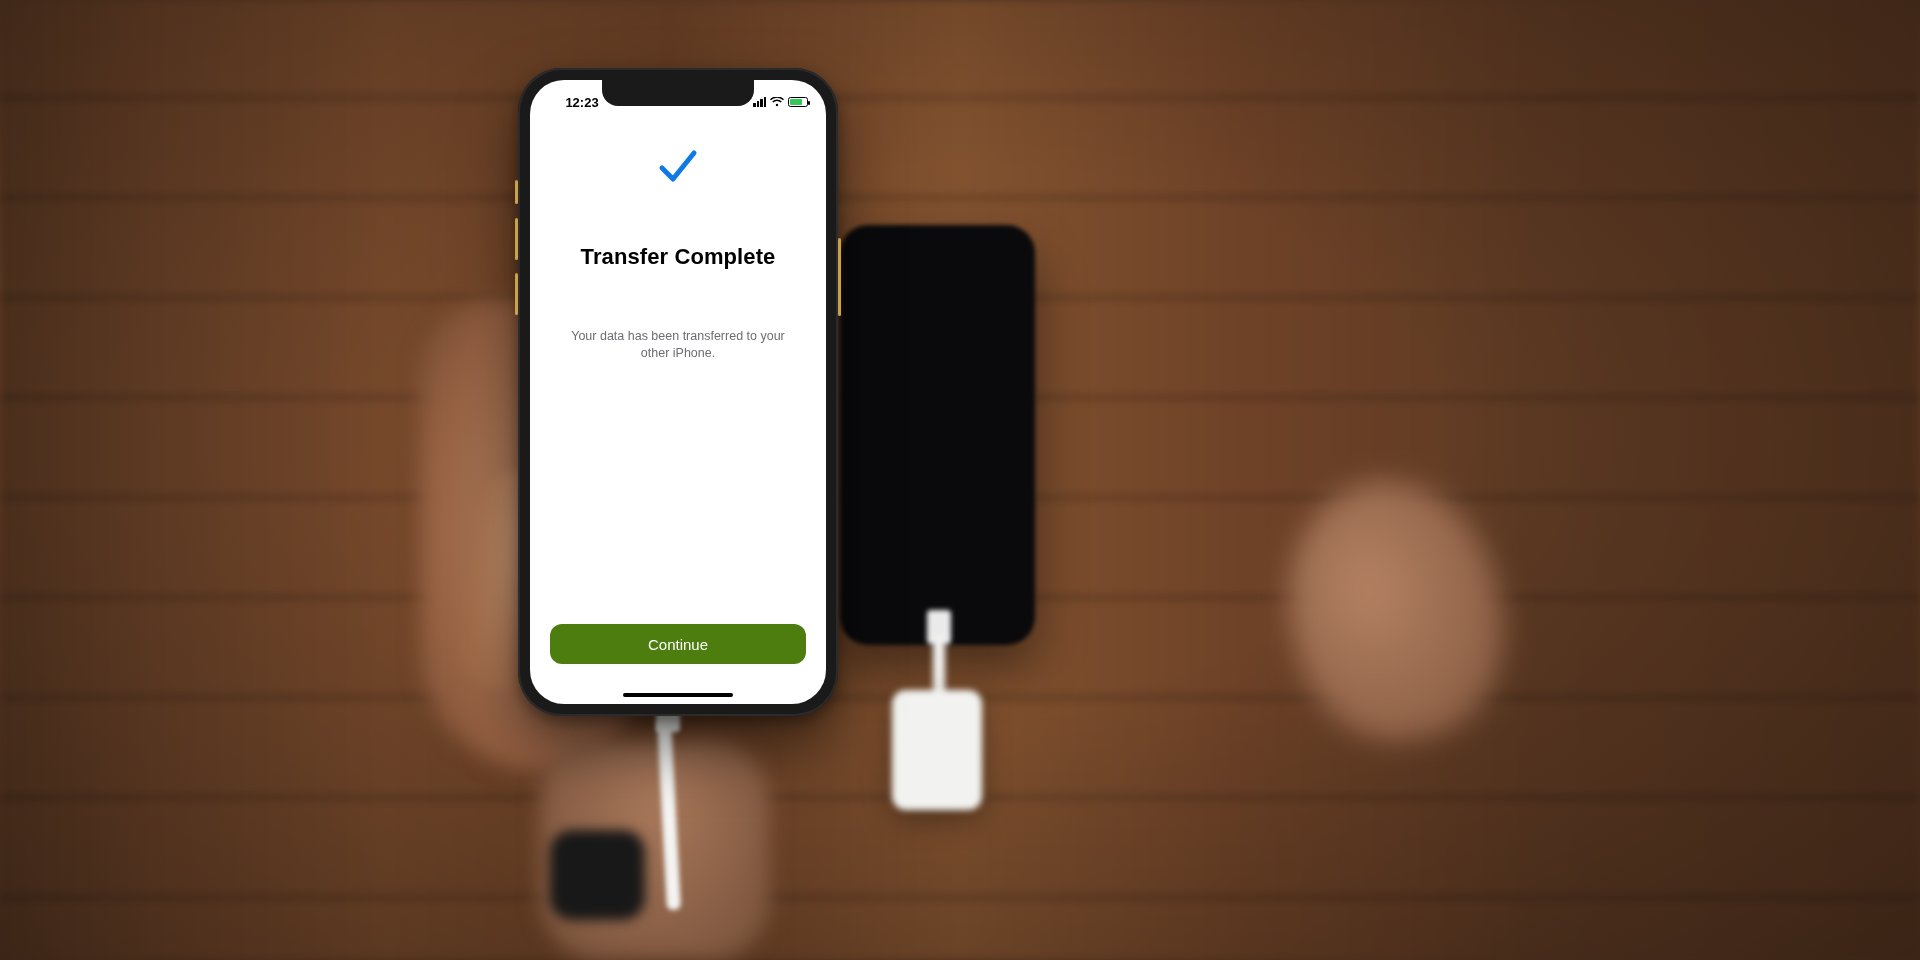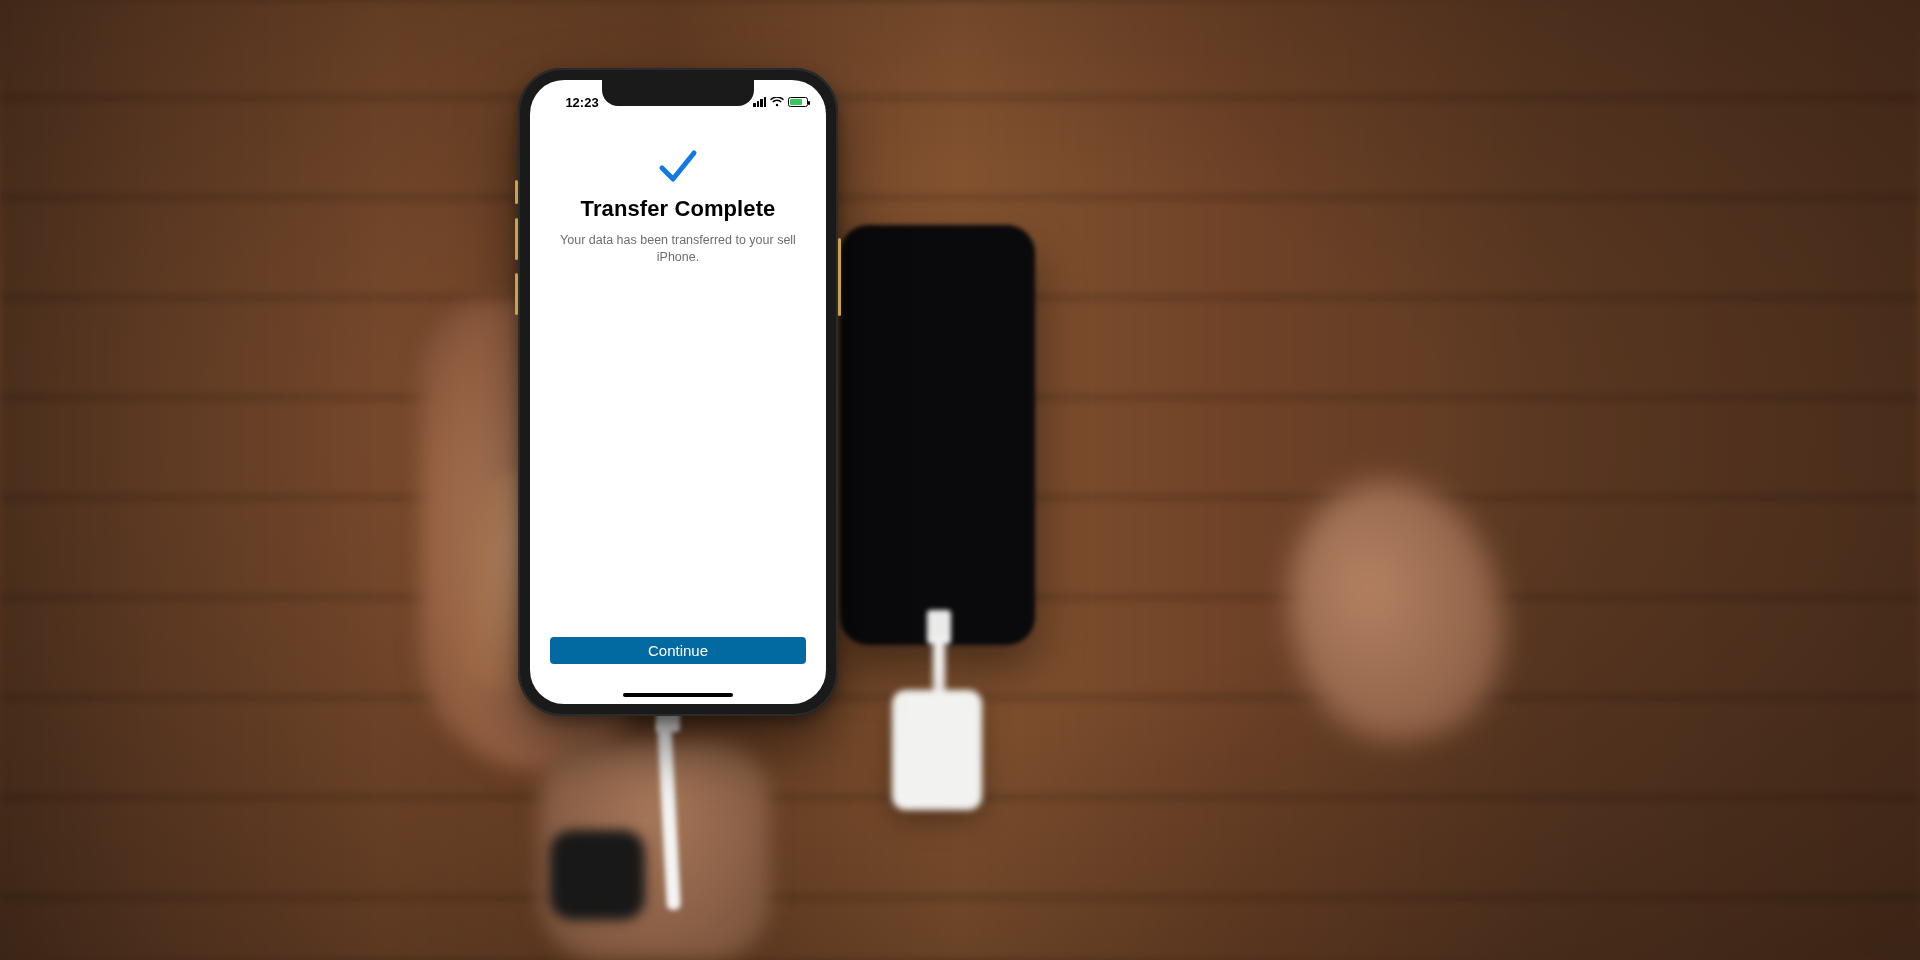--- a/index.html
+++ b/index.html
@@ -193,40 +193,41 @@
   .batt::after { content:""; position:absolute; right:-3px; top:2.5px; width:2px; height:4px; background:#000; border-radius:1px; }
   .batt-fill { position:absolute; left:1px; top:1px; bottom:1px; width:65%; background:#34c759; border-radius:1px; }
 
   .content {
     flex: 1;
     display: flex;
     flex-direction: column;
     align-items: center;
     padding: 28px 22px 0 22px;
     text-align: center;
+    gap: 48px;
   }
   .check-wrap { margin-bottom: 10px; }
   .title {
     font-size: 22px; font-weight: 700; color: #000; margin-bottom: 10px;
     letter-spacing: 0.1px;
   }
   .subtitle {
     font-size: 12.5px; color: #6d6d72; line-height: 1.35; max-width: 240px;
   }
   .subtitle + .subtitle { margin-top: 14px; }
 
   .footer {
     padding: 0 20px 40px 20px;
   }
   .primary-btn {
     width: 100%;
-    height: 27px;
+    height: 40px;
     border: none;
-    border-radius: 4px;
-    background: #0369a1;
+    border-radius: 12px;
+    background: #4d7c0f;
     color: #fff;
     font-size: 15px;
     font-weight: 500;
     cursor: pointer;
   }
   .home-indicator {
     position: absolute; bottom: 7px; left: 50%; transform: translateX(-50%);
     width: 110px; height: 4px; border-radius: 3px; background: #000;
   }
 
@@ -279,21 +280,21 @@
       </div>
     </div>
 
     <div class="content">
       <div class="check-wrap">
         <svg class="check-svg" width="44" height="40" viewBox="0 0 44 40">
           <path d="M6 22 L17 33 L38 7" stroke="#0f7ae5" stroke-width="5" fill="none" stroke-linecap="round" stroke-linejoin="round"></path>
         </svg>
       </div>
       <h1 class="title">Transfer Complete</h1>
-      <p class="subtitle">Your data has been transferred to your sell iPhone.</p>
+      <p class="subtitle">Your data has been transferred to your other iPhone.</p>
     </div>
 
     <div class="footer">
       <button class="primary-btn">Continue</button>
     </div>
 
     <div class="home-indicator"></div>
   </div>
 </div>
 

